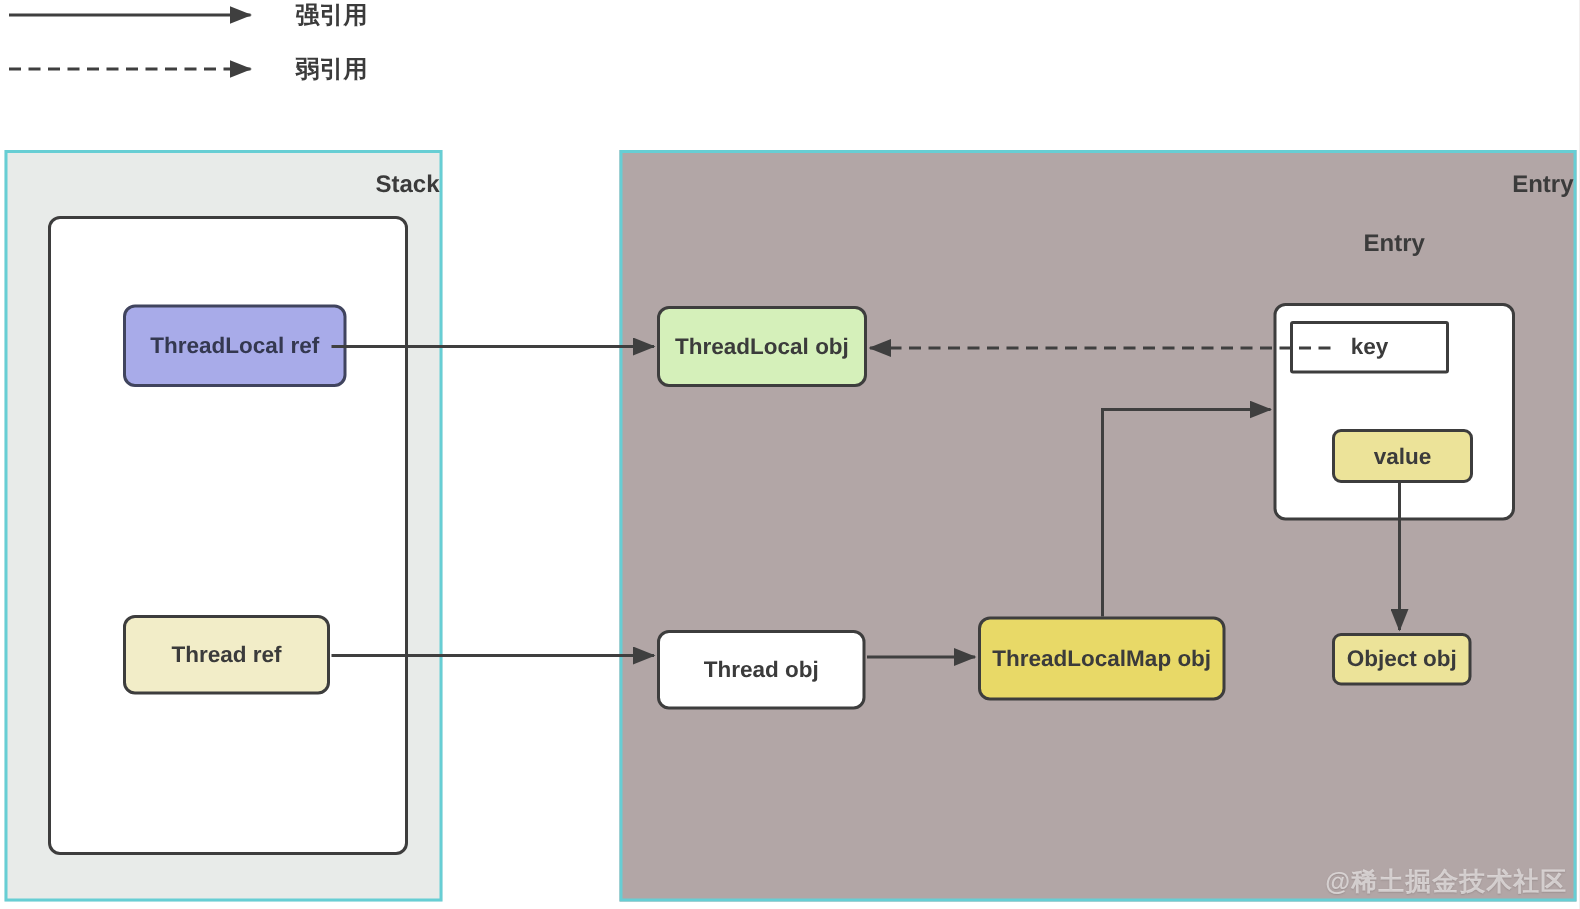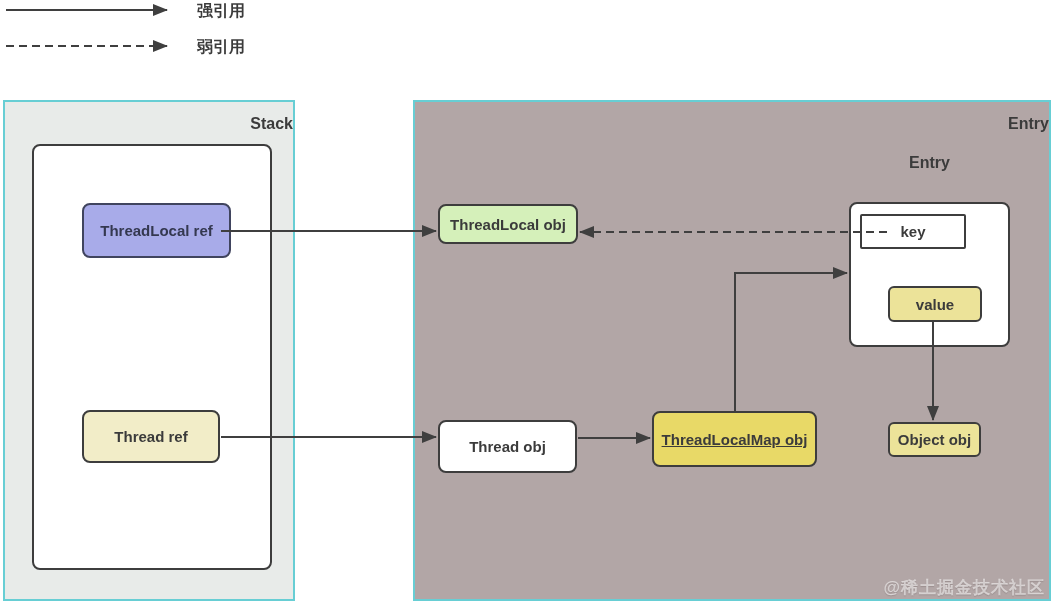--- a/index.html
+++ b/index.html
@@ -43,23 +43,23 @@
     display:flex;align-items:center;justify-content:center;
     border:2px solid var(--node-border,#3d3d3d);
     border-radius:8px;
     font-weight:700;
     font-size:15px;
     color:var(--text,#3b3b3b);
     text-align:center;
   }
   .n-threadlocal-ref{left:82px;top:203px;width:149px;height:55px;background:var(--threadlocal-ref-bg,#a8abe9);border-color:#40445e;color:#343850;}
   .n-thread-ref{left:82px;top:410px;width:138px;height:53px;background:var(--thread-ref-bg,#f2edc8);}
-  .n-threadlocal-obj{left:438px;top:204px;width:140px;height:40px;background:var(--threadlocal-obj-bg,#d5f0ba);}
+  .n-threadlocal-obj{left:438px;top:204px;width:140px;height:54px;background:var(--threadlocal-obj-bg,#d5f0ba);}
   .n-thread-obj{left:438px;top:420px;width:139px;height:53px;background:var(--thread-obj-bg,#ffffff);}
-  .n-threadlocalmap-obj{left:652px;top:411px;width:165px;height:56px;background:var(--threadlocalmap-obj-bg,#e8d967);text-decoration:underline;}
+  .n-threadlocalmap-obj{left:652px;top:411px;width:165px;height:56px;background:var(--threadlocalmap-obj-bg,#e8d967);}
   .entry-label{left:849px;top:154px;width:161px;text-align:center;}
   .entry-box{
     left:849px;top:202px;width:161px;height:145px;
     background:#fff;border:2px solid var(--node-border,#3d3d3d);border-radius:8px;
   }
   .n-key{left:860px;top:214px;width:106px;height:35px;background:var(--key-bg,#ffffff);border-width:2px;border-radius:2px;}
   .n-value{left:888px;top:286px;width:94px;height:36px;background:var(--value-bg,#ece399);border-radius:6px;}
   .n-object-obj{left:888px;top:422px;width:93px;height:35px;background:var(--object-obj-bg,#ece399);border-radius:6px;}
   .watermark{
     right:8px;top:576px;

